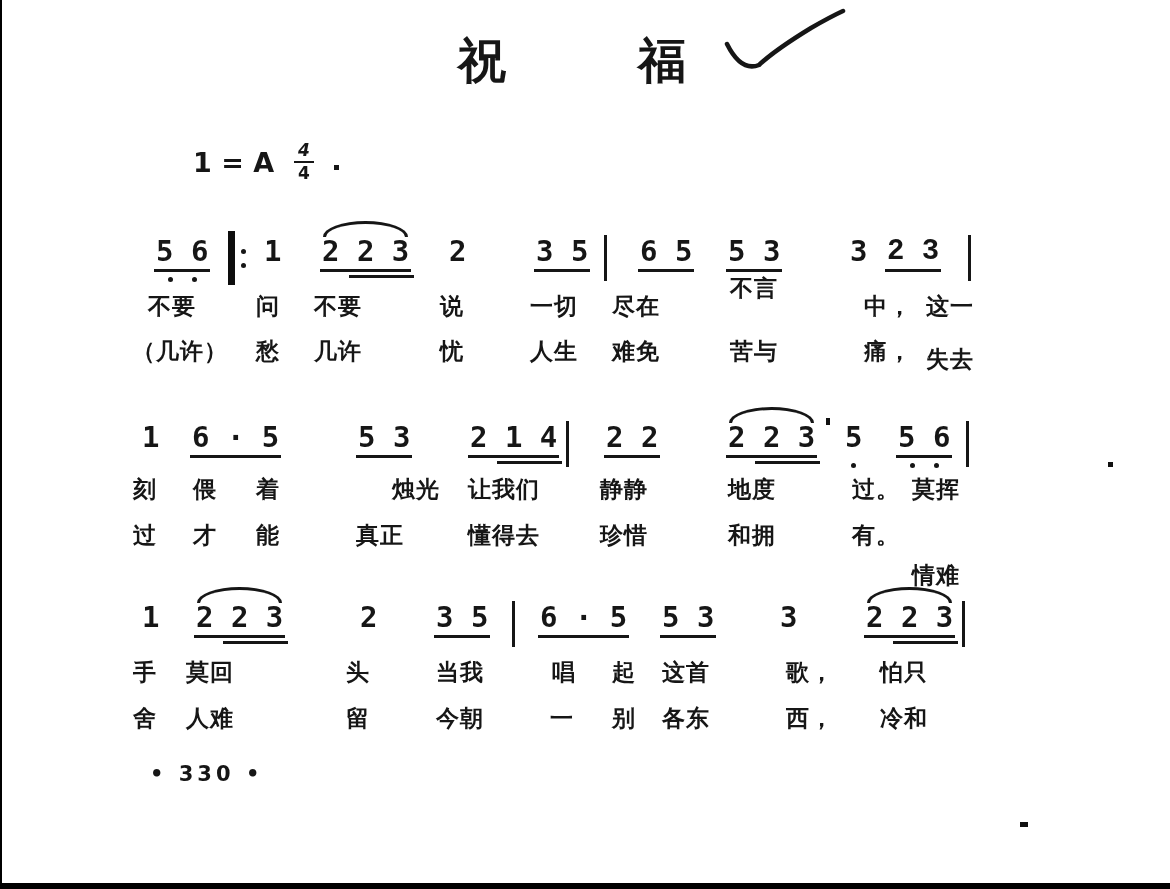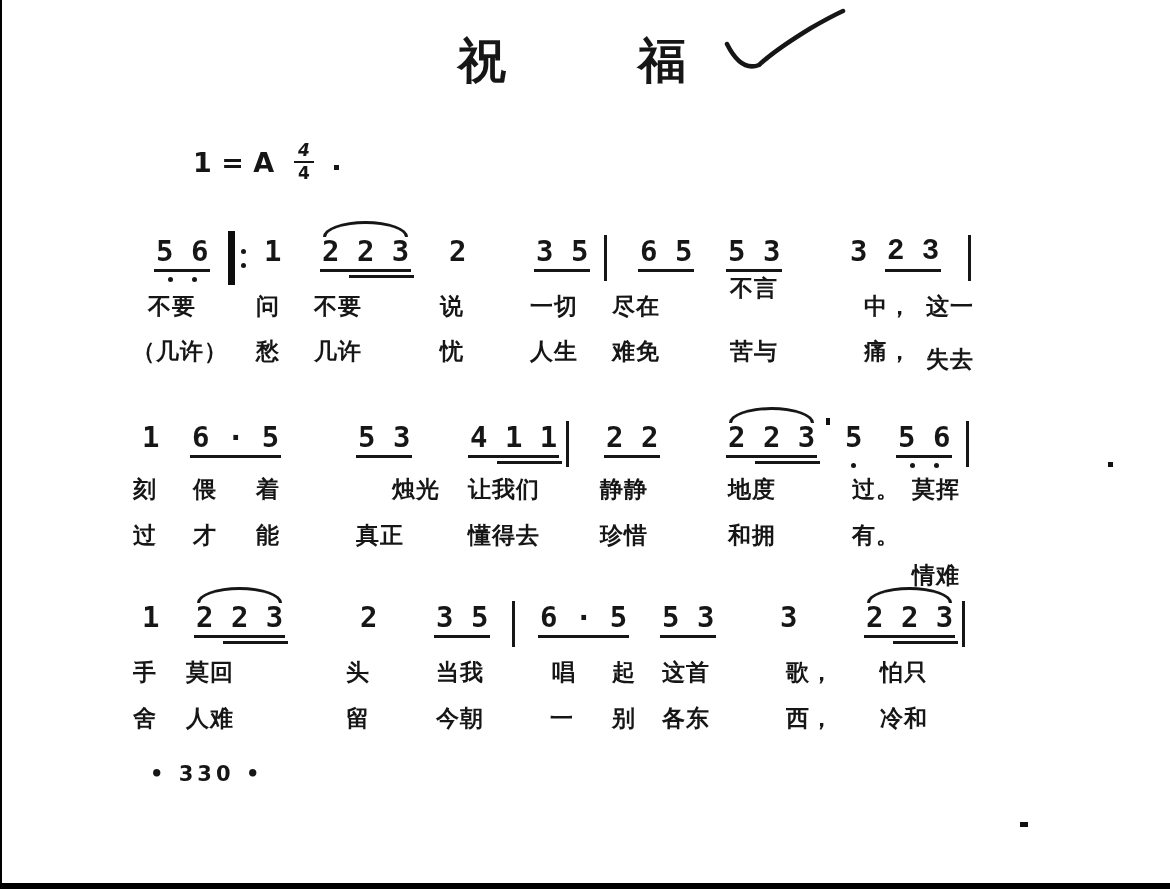--- a/index.html
+++ b/index.html
@@ -106,21 +106,21 @@
       <div class="lyr" style="left: 314px; top: 339px;">几许</div>
       <div class="lyr" style="left: 440px; top: 339px;">忧</div>
       <div class="lyr" style="left: 530px; top: 339px;">人生</div>
       <div class="lyr" style="left: 612px; top: 339px;">难免</div>
       <div class="lyr" style="left: 730px; top: 339px;">苦与</div>
       <div class="lyr" style="left: 864px; top: 339px;">痛，</div>
       <div class="lyr" style="left: 926px; top: 339px; margin-top: 8px;">失去</div>
       <div class="ng" style="left: 140px; top: 423px;"><span class="nums">1</span></div>
       <div class="ng u1" style="left: 190px; top: 423px;"><span class="nums">6 · 5</span></div>
       <div class="ng u1" style="left: 356px; top: 423px;"><span class="nums">5 3</span></div>
-      <div class="ng u2" style="left: 468px; top: 423px;"><span class="nums">4 1 1</span></div>
+      <div class="ng u2" style="left: 468px; top: 423px;"><span class="nums">2 1 4</span></div>
       <div class="bar" style="left: 566px; top: 421px;"></div>
       <div class="ng u1" style="left: 604px; top: 423px;"><span class="nums">2 2</span></div>
       <div class="ng u2" style="left: 726px; top: 423px;"><div class="slur"></div><span class="nums">2 2 3</span></div>
       <div class="ng" style="left: 843px; top: 423px;"><span class="nums">5</span><div class="dots"><i></i></div></div>
       <div class="ng u1" style="left: 896px; top: 423px;"><span class="nums">5 6</span><div class="dots"><i></i><i></i></div></div>
       <div class="bar" style="left: 966px; top: 421px;"></div>
       <div class="lyr" style="left: 133px; top: 477px;">刻</div>
       <div class="lyr" style="left: 193px; top: 477px;">偎</div>
       <div class="lyr" style="left: 256px; top: 477px;">着</div>
       <div class="lyr" style="left: 356px; top: 477px; margin-left: 36px;">烛光</div>

